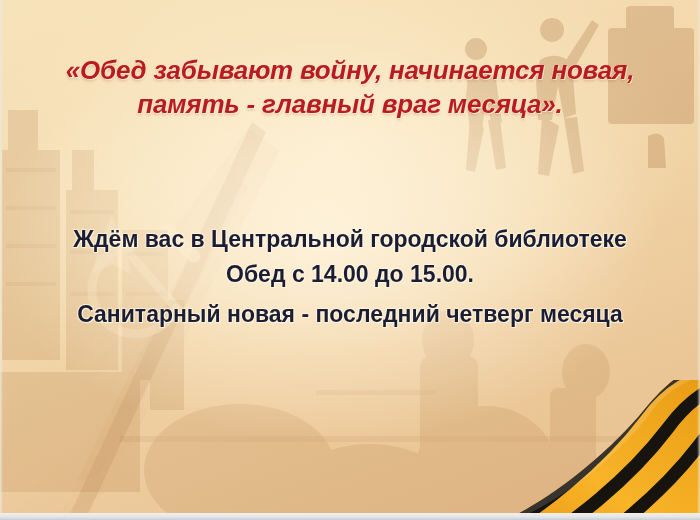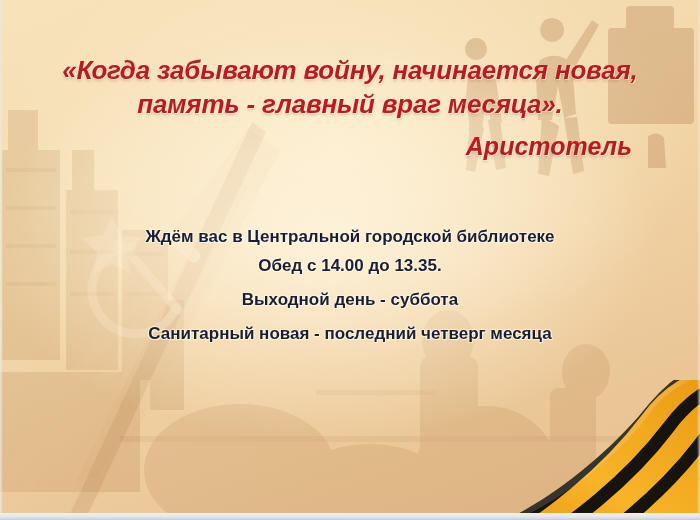--- a/index.html
+++ b/index.html
@@ -146,21 +146,21 @@
 
   .schedule-block {
     position: absolute;
     left: 40px;
     top: 228px;
     width: 620px;
     text-align: center;
   }
 
   .schedule-line {
-    font-size: 17px;
+    font-size: 23px;
     font-weight: bold;
     color: #1b1d34;
     line-height: 1;
     padding: 0 0 12px 0;
     white-space: nowrap;
     text-shadow:
        1px 1px 0 rgba(255,247,226,.92),
       -1px -1px 0 rgba(255,247,226,.55),
        1px -1px 0 rgba(255,247,226,.55),
       -1px 1px 0 rgba(255,247,226,.55);
@@ -281,29 +281,27 @@
       </g>
 
       <path d="M46,140 C92,118 148,74 184,30 C204,6 218,-6 240,-14 L240,-4
                C216,6 202,16 188,36 C152,82 96,124 54,140 Z" fill="#ffffff" opacity=".14"></path>
     </g>
   </svg>
 
   <div class="content">
 
     <div class="quote-block">
-      <div class="quote-line">«Когда забывают войну, начинается новая,</div>
+      <div class="quote-line">«Обед забывают войну, начинается новая,</div>
       <div class="quote-line">память -  главный враг месяца».</div>
-      <div class="quote-author">Аристотель</div>
     </div>
 
     <div class="schedule-block">
       <div class="schedule-line">Ждём вас в Центральной  городской библиотеке</div>
-      <div class="schedule-line gap">Обед с 14.00 до 13.35.</div>
-      <div class="schedule-line gap">Выходной день  - суббота</div>
+      <div class="schedule-line gap">Обед с 14.00 до 15.00.</div>
       <div class="schedule-line">Санитарный новая  - последний четверг  месяца</div>
     </div>
 
   </div>
 
   <div class="frame-left"></div>
   <div class="frame-right"></div>
   <div class="frame-bottom"></div>
 
 </div>

